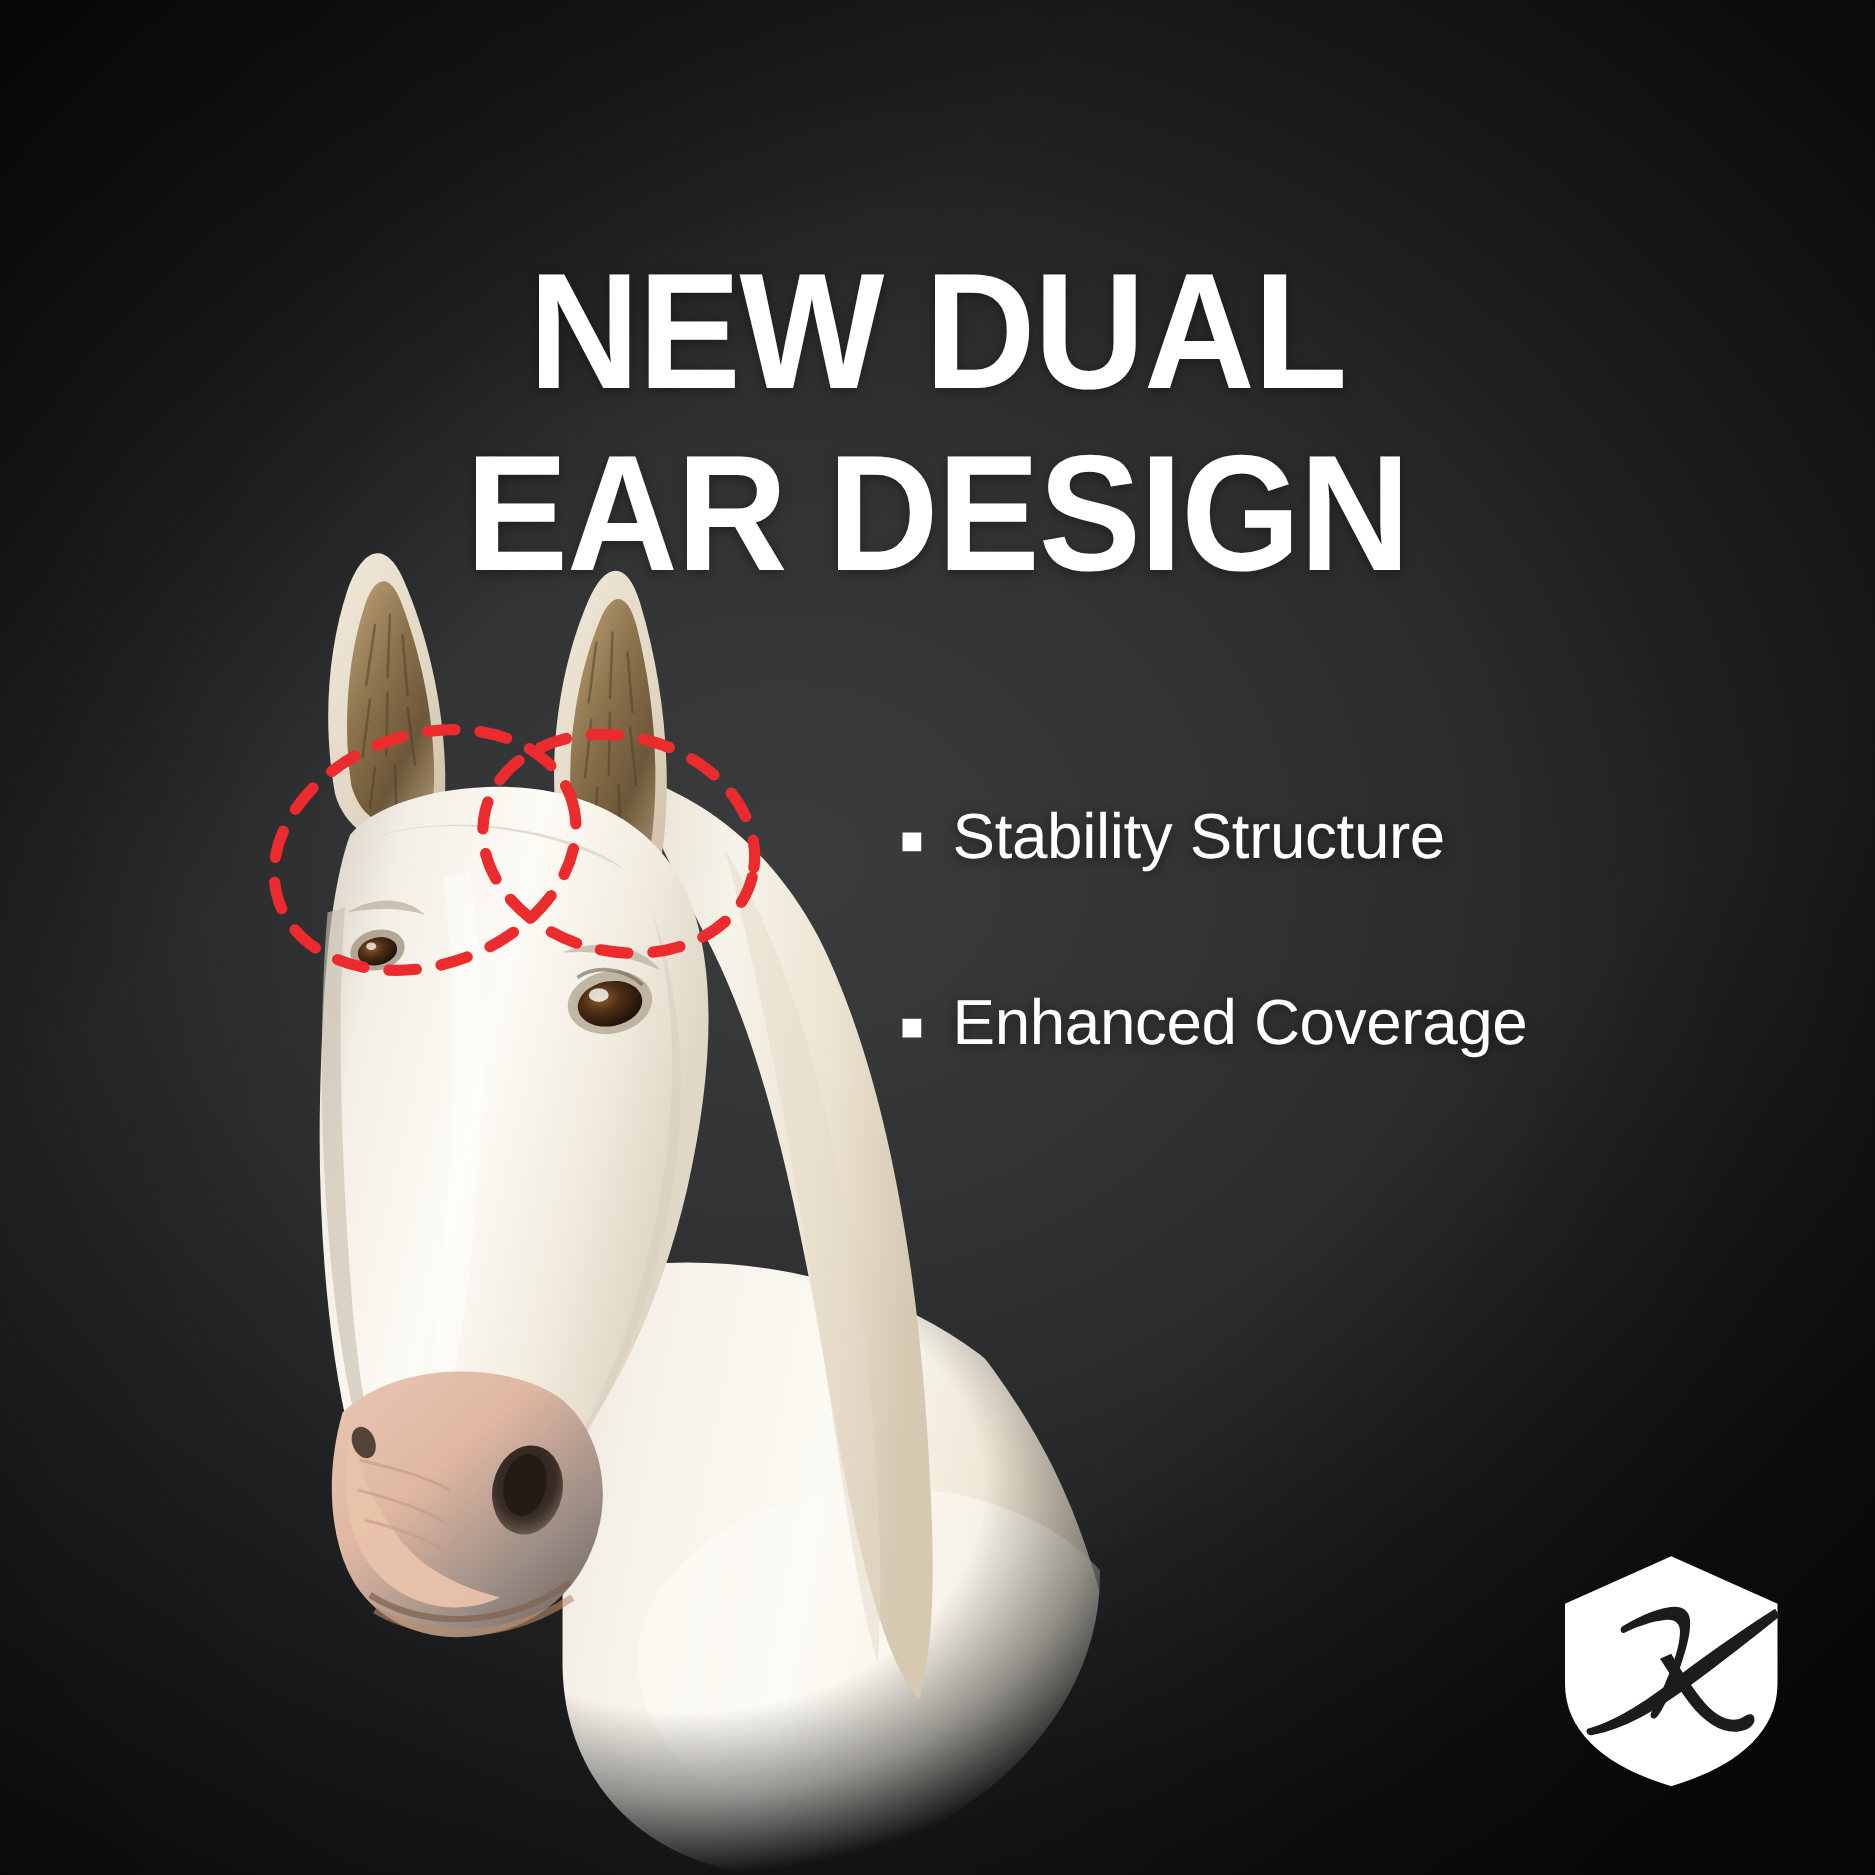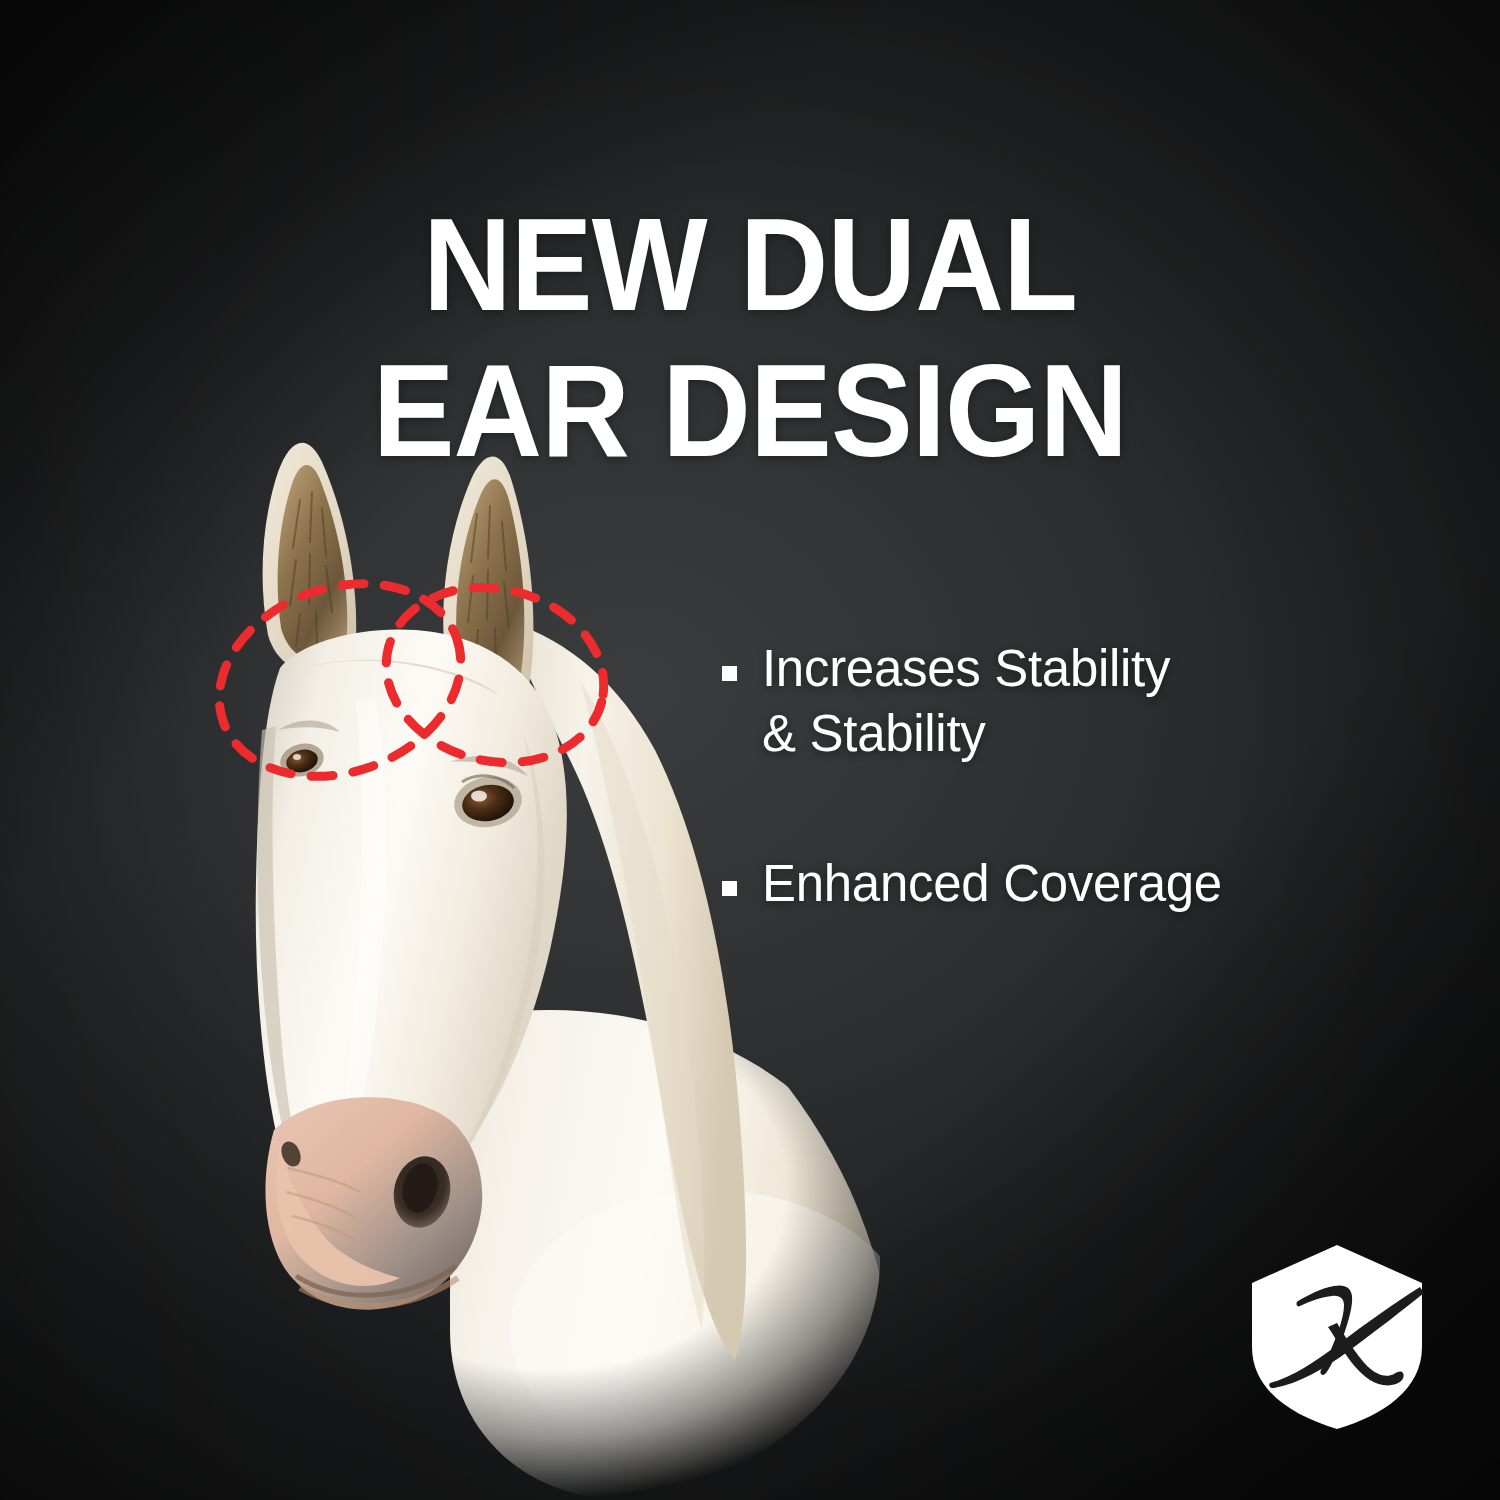--- a/index.html
+++ b/index.html
@@ -328,22 +328,21 @@
 
         <ellipse cx="345" cy="245" rx="110" ry="86" transform="rotate(14 345 245)"></ellipse>
       </g>
     </svg>
   </div>
 
   <ul class="bullets" style="list-style:none;margin:0;padding:0;">
     <li class="bullet">
       <span class="marker"></span>
       <span class="txt">
-        <span>Increases Stability</span><br>
-        <span>&amp; Stability</span>
+        <span>Stability Structure</span><br>
       </span>
     </li>
     <li class="bullet">
       <span class="marker"></span>
       <span class="txt">
         <span>Enhanced Coverage</span><br>
       </span>
     </li>
   </ul>
 

